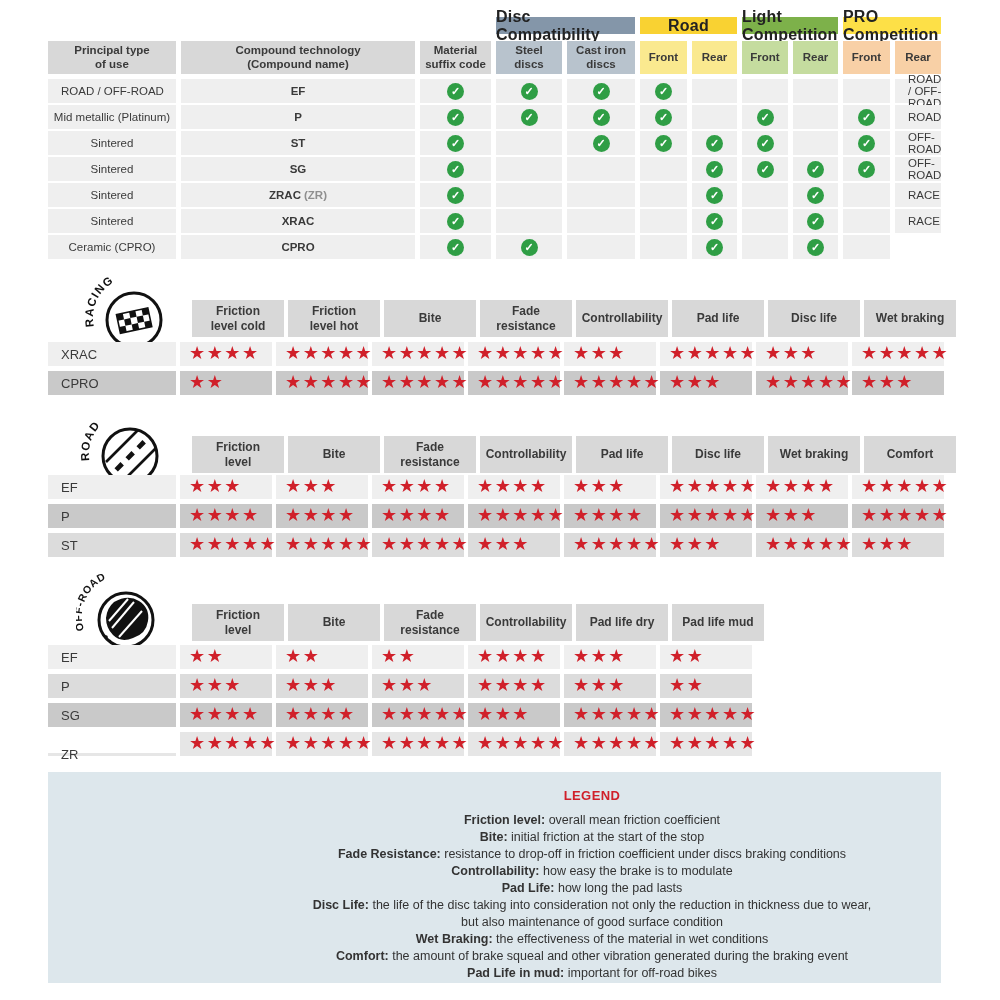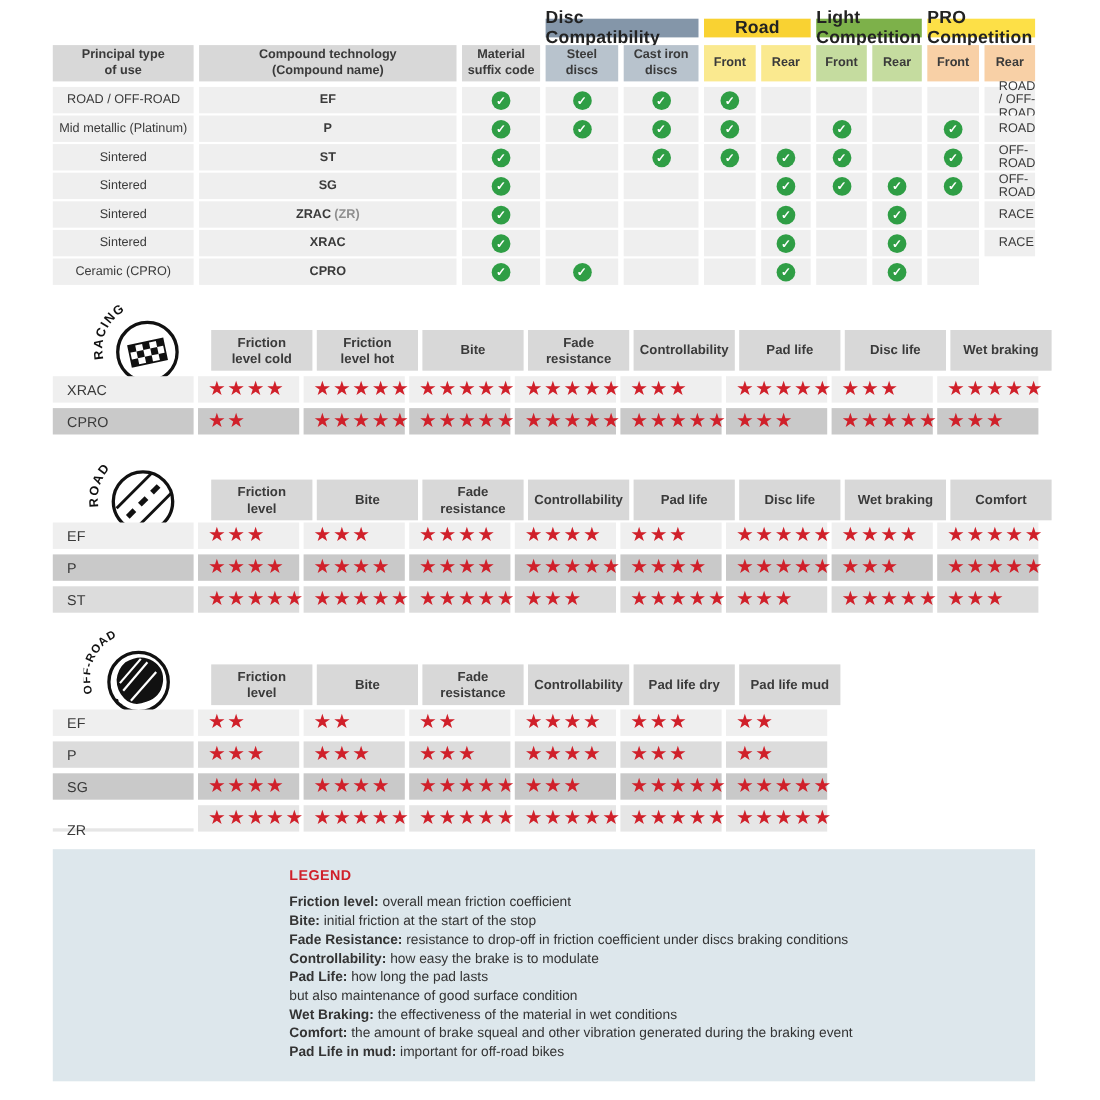--- a/index.html
+++ b/index.html
@@ -35,21 +35,21 @@
   .star-cell{justify-content:flex-start;padding-left:9px;box-sizing:border-box;}
   .stars{color:var(--star-red);font-size:18px;letter-spacing:1.5px;line-height:1;transform:translateY(-1px);}
   #racing-header{top:300px;} #racing-rows{top:342px;}
   #road-header{top:436px;}   #road-rows{top:475px;}
   #offroad-header{top:604px;}#offroad-rows{top:645px;}
   .icon{width:92px;height:92px;}
   #icon-racing{left:84px;top:268px;} #icon-road{left:80px;top:404px;} #icon-offroad{left:76px;top:568px;}
   .arc-label{font-size:11.5px;font-weight:bold;letter-spacing:1.2px;fill:#111;}
   .arc-label.small{font-size:10.5px;letter-spacing:.8px;}
   #legend{left:48px;top:772px;width:893px;height:211px;background:var(--legend-bg);box-sizing:border-box;
-          padding:16px 20px 0 215px;}
+          padding:16px 20px 0 215px;text-align:center;}
   .lg-title{color:var(--star-red);font-weight:bold;font-size:13px;letter-spacing:.4px;margin-bottom:9px;}
   .lg-line{font-size:12.5px;line-height:17px;color:#333;}
   .lg-term{font-weight:bold;}
 </style>
 </head>
 <body>
 
 <div class="page">
 
   <div class="abs grid compat-cols" id="compat-band">
@@ -512,20 +512,21 @@
     </div>
 
   <div class="abs" id="legend">
     <div class="lg-title">LEGEND</div>
     <div id="legend-entries">
         <div class="lg-line"><span class="lg-term">Friction level: </span><span>overall mean friction coefficient</span></div>
         <div class="lg-line"><span class="lg-term">Bite: </span><span>initial friction at the start of the stop</span></div>
         <div class="lg-line"><span class="lg-term">Fade Resistance: </span><span>resistance to drop-off in friction coefficient under discs braking conditions</span></div>
         <div class="lg-line"><span class="lg-term">Controllability: </span><span>how easy the brake is to modulate</span></div>
         <div class="lg-line"><span class="lg-term">Pad Life: </span><span>how long the pad lasts</span></div>
+        <div class="lg-line"><span class="lg-term">Disc Life: </span><span>the life of the disc taking into consideration not only the reduction in thickness due to wear,</span></div>
         <div class="lg-line"><span>but also maintenance of good surface condition</span></div>
         <div class="lg-line"><span class="lg-term">Wet Braking: </span><span>the effectiveness of the material in wet conditions</span></div>
         <div class="lg-line"><span class="lg-term">Comfort: </span><span>the amount of brake squeal and other vibration generated during the braking event</span></div>
         <div class="lg-line"><span class="lg-term">Pad Life in mud: </span><span>important for off-road bikes</span></div>
       </div>
   </div>
 
 </div>
 
 </body></html>

